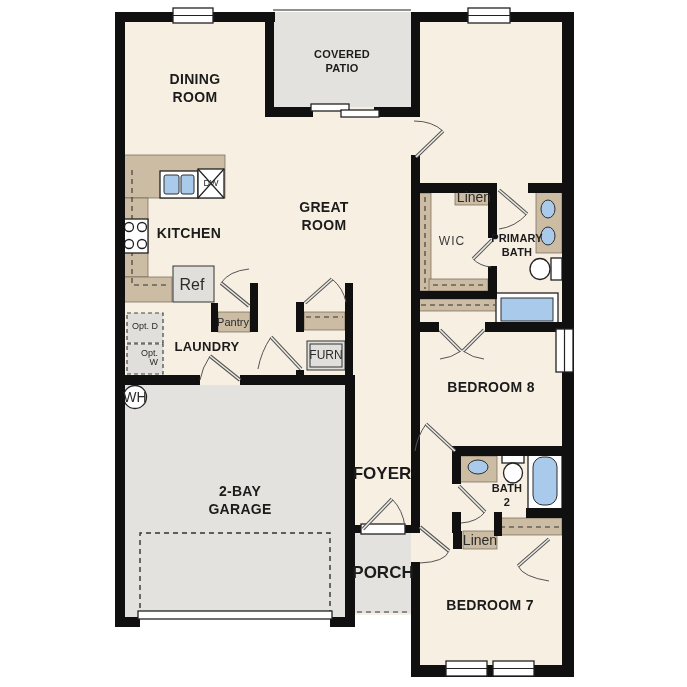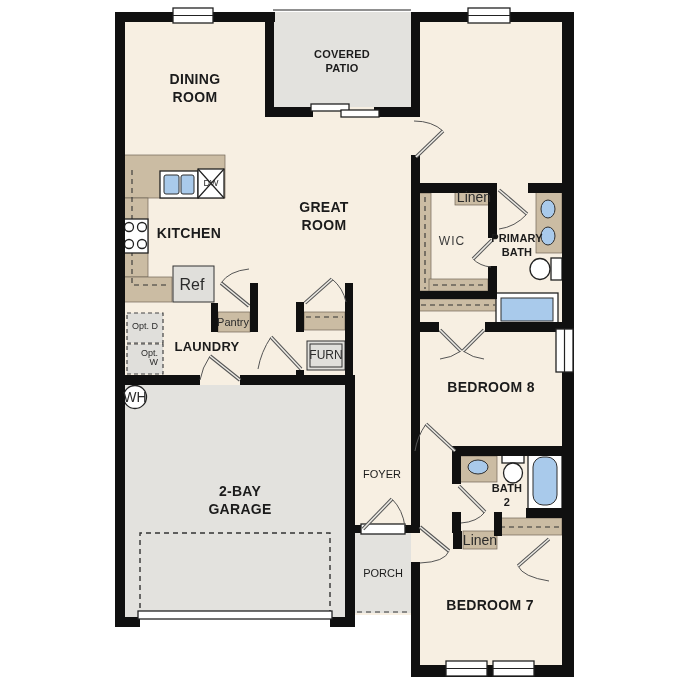--- a/index.html
+++ b/index.html
@@ -21,21 +21,21 @@
   .dash{fill:none;stroke:#333;stroke-width:1.1;stroke-dasharray:5 4;}
   .dashb{fill:var(--appl);stroke:#444;stroke-width:1.2;stroke-dasharray:4 3;}
   .arc{fill:none;stroke:#555;stroke-width:1;}
   .leaf1{stroke:#555;stroke-width:3.6;fill:none;}
   .leaf2{stroke:#eceae4;stroke-width:1.6;fill:none;}
   .thin{stroke:#222;stroke-width:1.2;fill:none;}
   
   .lbl{position:absolute;transform:translate(-50%,-50%);text-align:center;color:#1b1b1b;}
   .rl{font-weight:bold;font-size:14px;line-height:1.25;letter-spacing:.3px;}
   .rl-sm{font-weight:bold;font-size:11px;line-height:1.25;letter-spacing:.2px;}
-  .rl-md{font-weight:normal;font-size:11px;}
+  .rl-md{font-weight:bold;font-size:17px;}
   .fl{font-size:9.5px;color:#2b2b2b;line-height:1.05;text-align:right;}
   .fl-xs{font-size:14px;color:#2b2b2b;}
   .wic{font-size:12px;letter-spacing:1px;color:#3a3a3a;}
   .nw{white-space:nowrap;}
 </style>
 </head>
 <body>
 
 <div id="plan">
 <svg width="687" height="687" viewBox="0 0 687 687">

